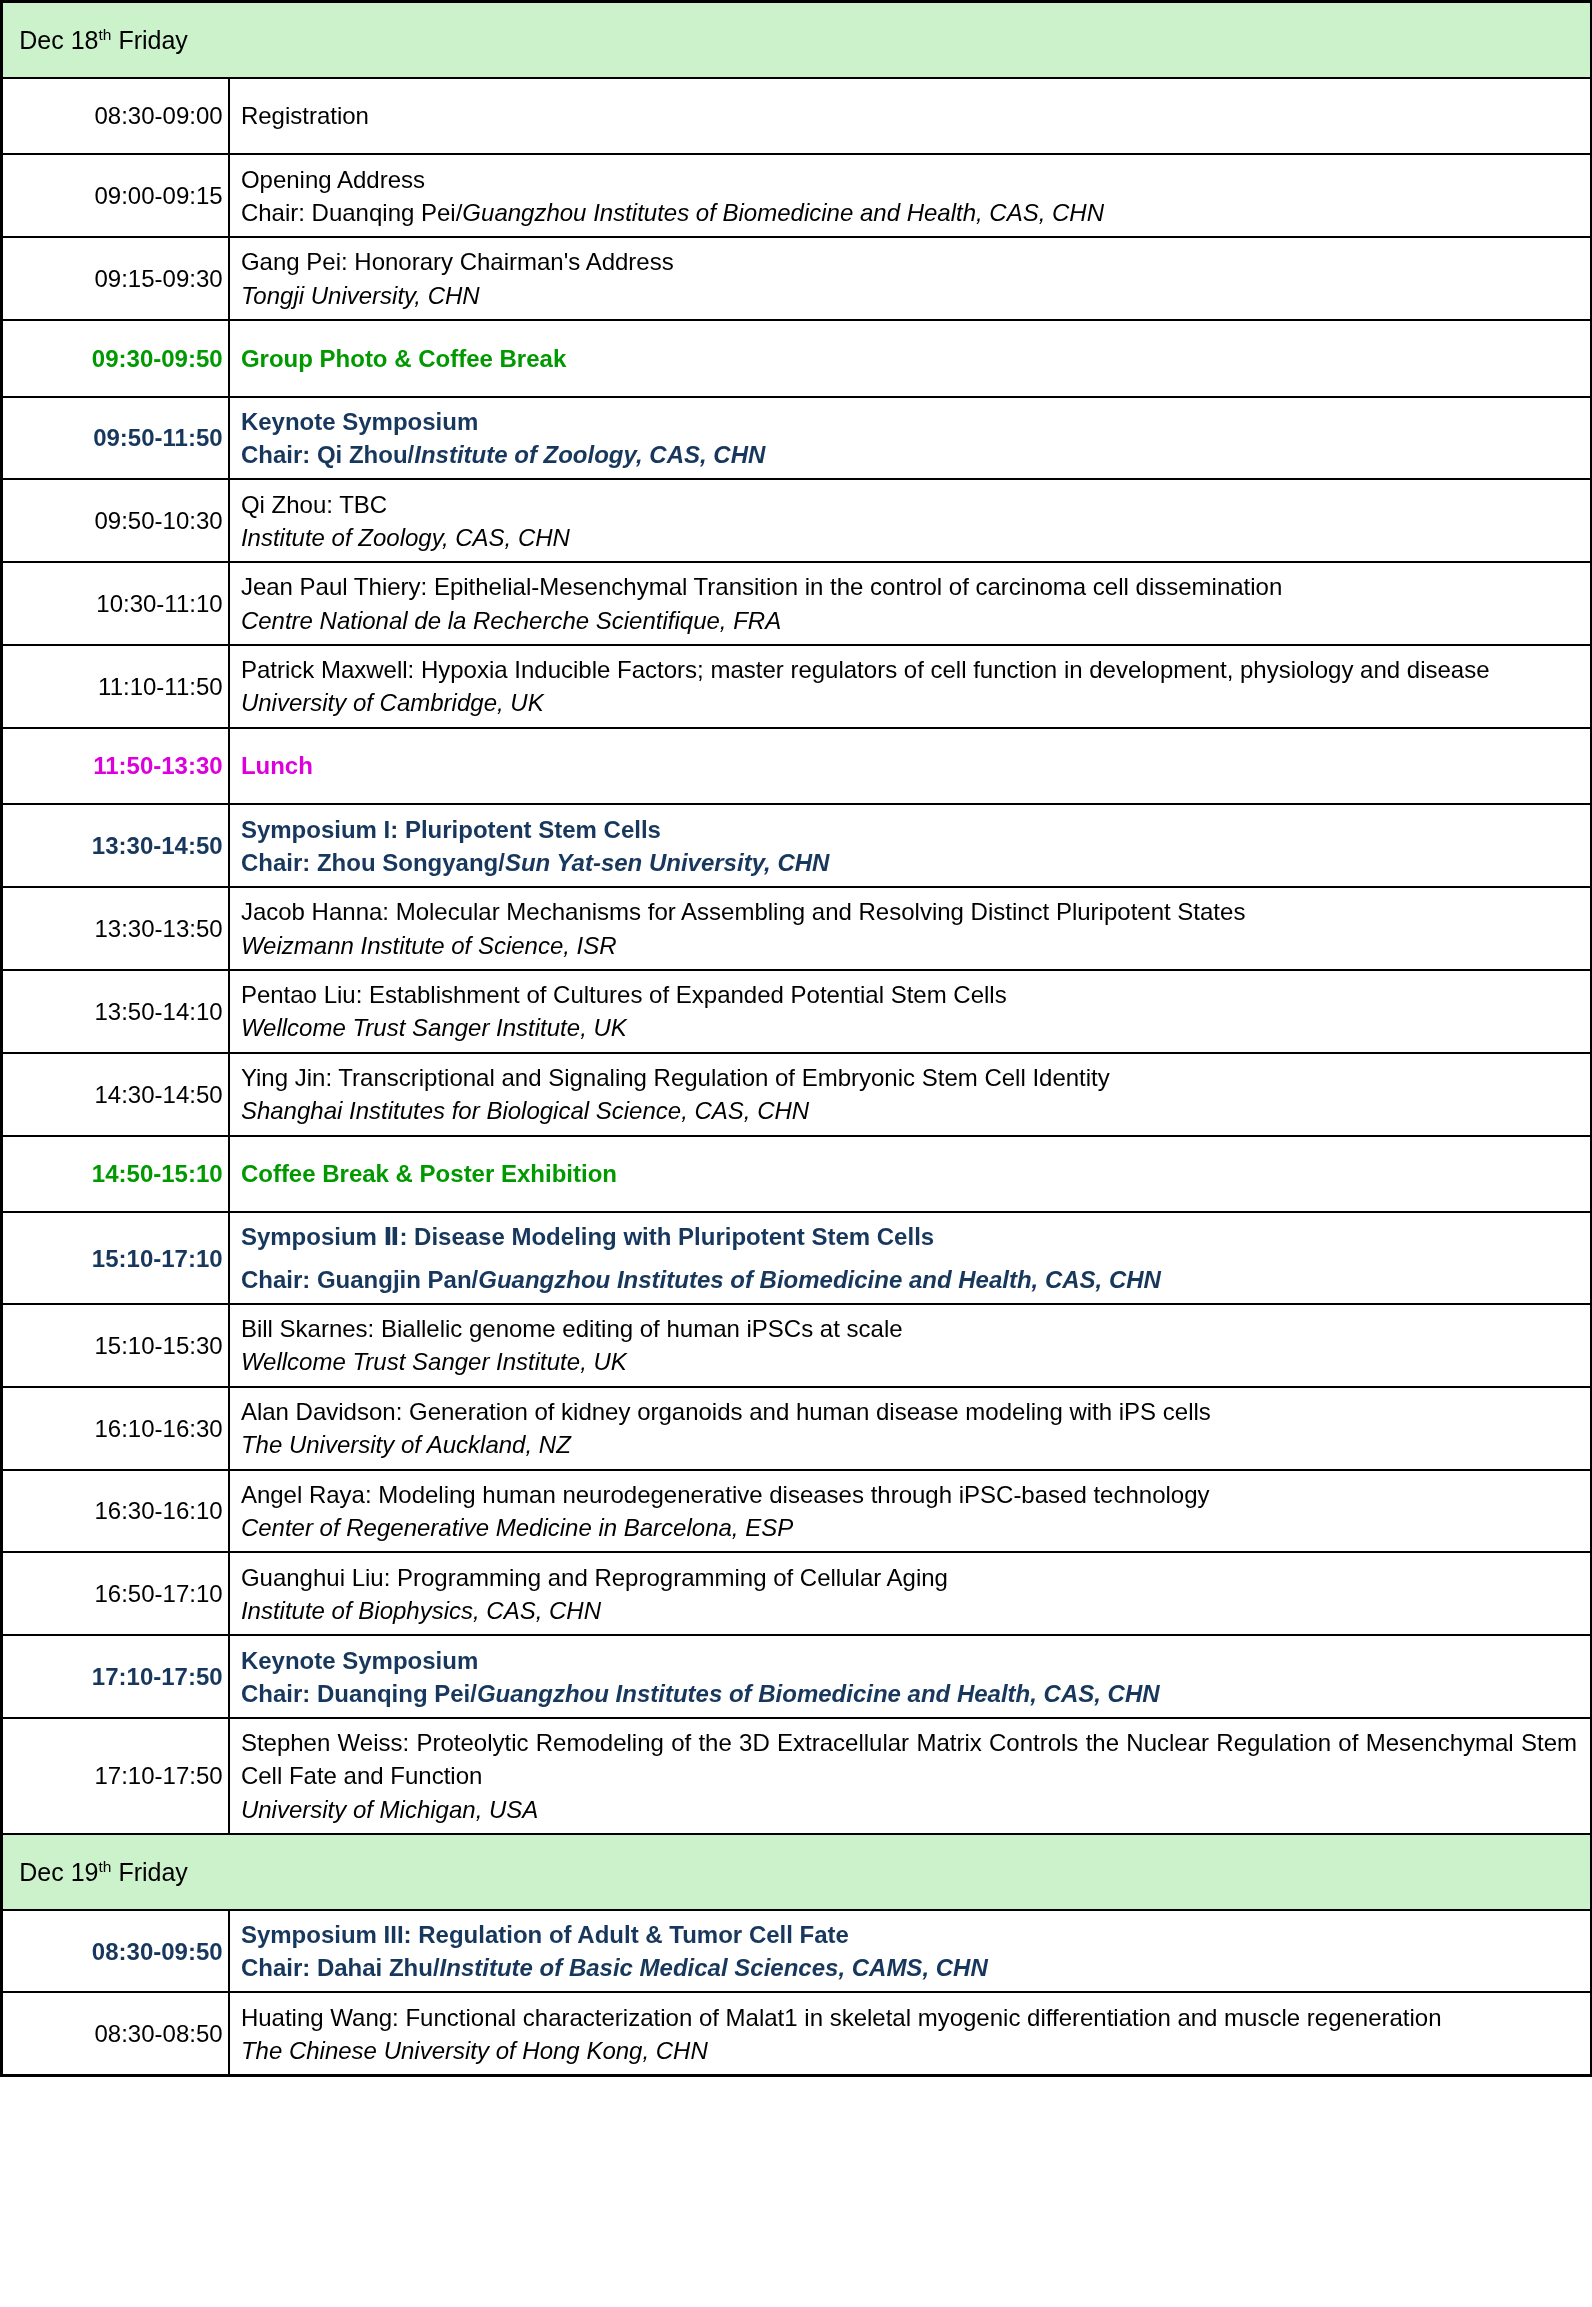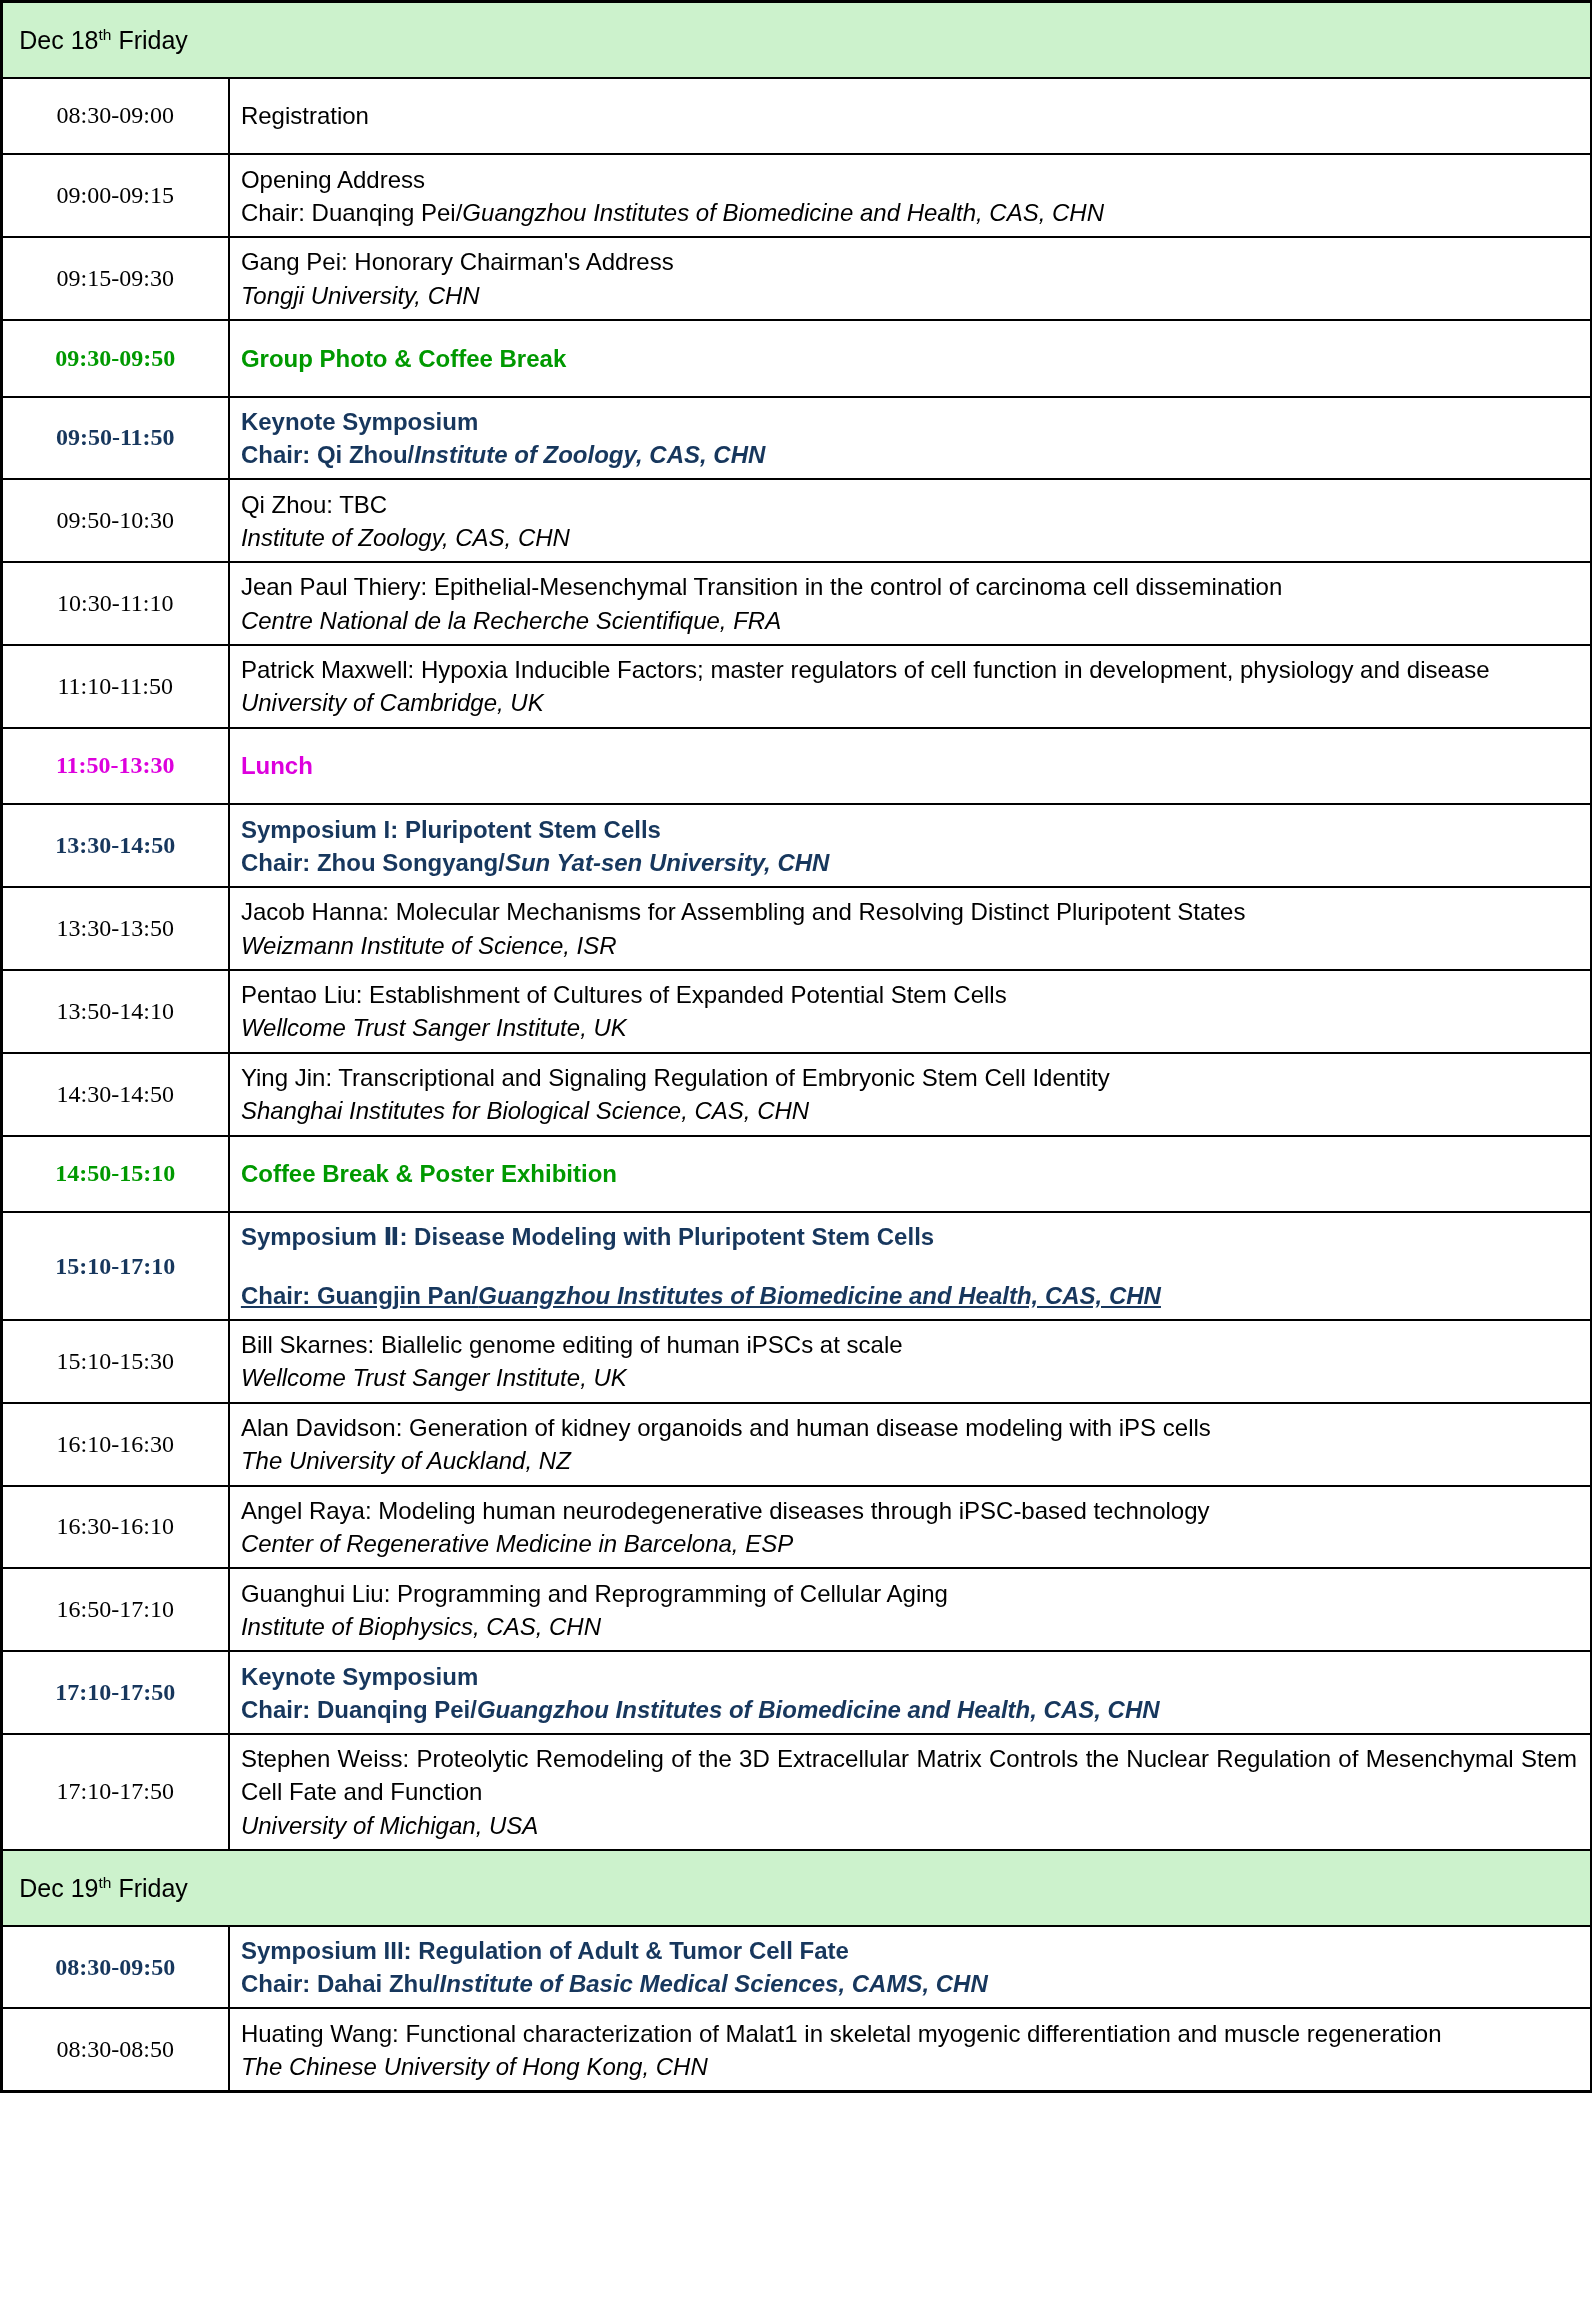--- a/index.html
+++ b/index.html
@@ -38,35 +38,34 @@
     font-size:25px;
     padding:19.6px 9.8px 19.6px 16.3px;
   }
   .sup{
     vertical-align:super;
     font-size:0.62em;
     font-weight:normal;
   }
   
   td.time-cell{
-    text-align:center;
+    text-align:right;
     padding:7.3px 4.9px;
-    font-family:Liberation Serif, serif;
   }
   
   td.content-cell{padding:7.3px 13px 7.3px 11.4px;}
   .cell-inner{
     min-height:60px;
     display:flex;
     flex-direction:column;
     justify-content:center;
   }
   .para{margin:0;}
   .para.justify{text-align:justify;}
-  .para.spread{margin-top:25px;text-decoration:underline;}
+  .para.spread{margin-top:9px;}
   .it{font-style:italic;text-align:center;}
   
   tr.style-green td{color:var(--green);font-weight:bold;}
   tr.style-navy td{color:var(--navy);font-weight:bold;}
   tr.style-magenta td{color:var(--magenta);font-weight:bold;}
   tr.style-normal td{color:#000;font-weight:normal;}
 </style>
 </head>
 <body>
 

